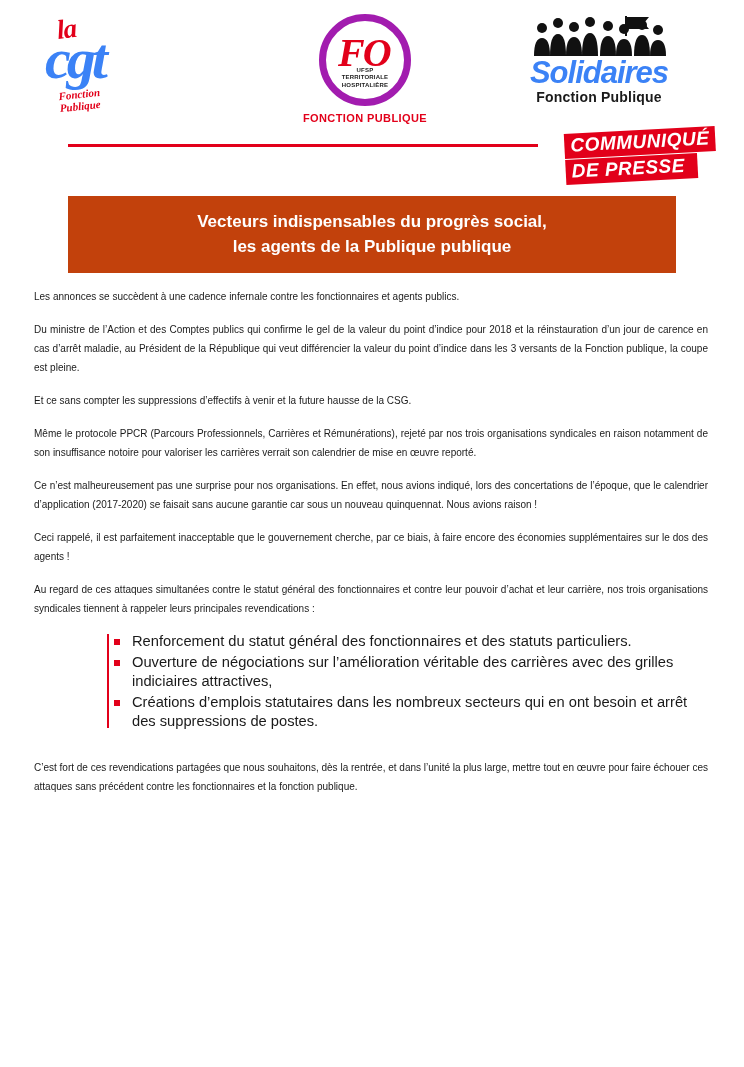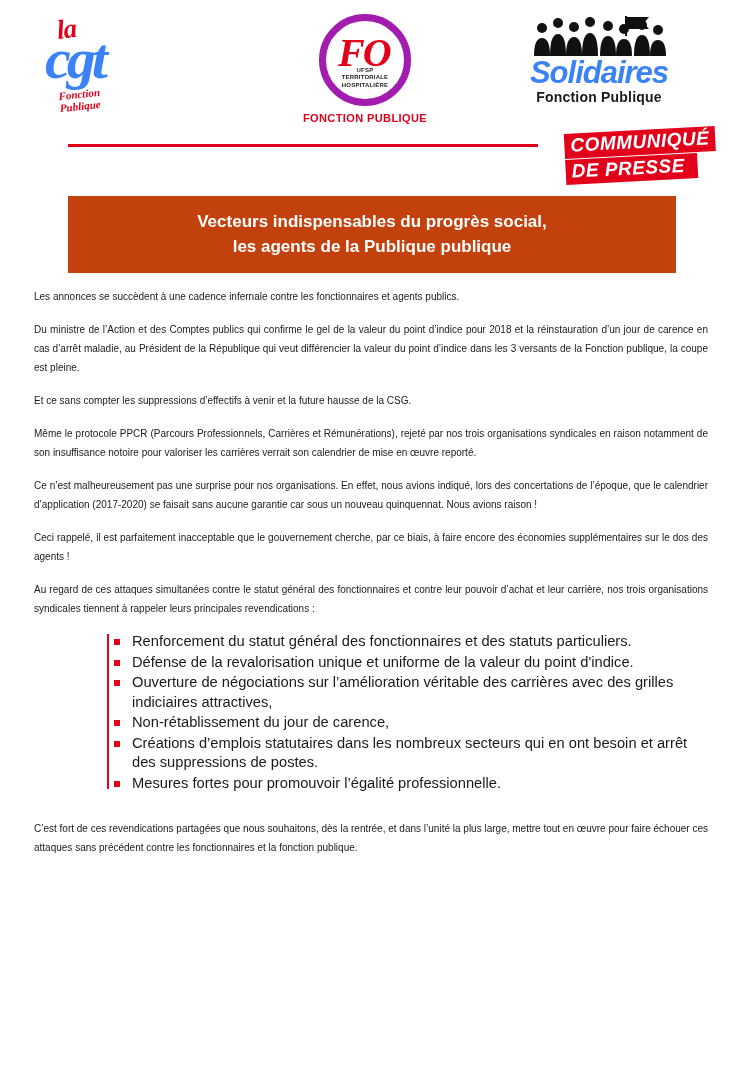--- a/index.html
+++ b/index.html
@@ -324,24 +324,21 @@
   <p>Et ce sans compter les suppressions d’effectifs à venir et la future hausse de la CSG.</p>
   <p>Même le protocole PPCR (Parcours Professionnels, Carrières et Rémunérations), rejeté par nos trois organisations syndicales en raison notamment de son insuffisance notoire pour valoriser les carrières verrait son calendrier de mise en œuvre reporté.</p>
   <p>Ce n’est malheureusement pas une surprise pour nos organisations. En effet, nous avions indiqué, lors des concertations de l’époque, que le calendrier d’application (2017-2020) se faisait sans aucune garantie car sous un nouveau quinquennat. Nous avions raison !</p>
   <p>Ceci rappelé, il est parfaitement inacceptable que le gouvernement cherche, par ce biais, à faire encore des économies supplémentaires sur le dos des agents !</p>
   <p>Au regard de ces attaques simultanées contre le statut général des fonctionnaires et contre leur pouvoir d’achat et leur carrière, nos trois organisations syndicales tiennent à rappeler leurs principales revendications :</p>
 
   <div class="claims-wrap">
     <div class="claims-bar"></div>
     <ul class="claims">
       <li>Renforcement du statut général des fonctionnaires et des statuts particuliers.</li>
-      <li>Défense de la revalorisation unique et uniforme de la valeur du point d'indice.</li>
       <li>Ouverture de négociations sur l’amélioration véritable des carrières avec des grilles indiciaires attractives,</li>
-      <li>Non-rétablissement du jour de carence,</li>
       <li>Créations d’emplois statutaires dans les nombreux secteurs qui en ont besoin et arrêt des suppressions de postes.</li>
-      <li>Mesures fortes pour promouvoir l’égalité professionnelle.</li>
     </ul>
   </div>
 
   <div class="tail">
     <p>C’est fort de ces revendications partagées que nous souhaitons, dès la rentrée, et dans l’unité la plus large, mettre tout en œuvre pour faire échouer ces attaques sans précédent contre les fonctionnaires et la fonction publique.</p>
   </div>
 </div>
 
 </body></html>

